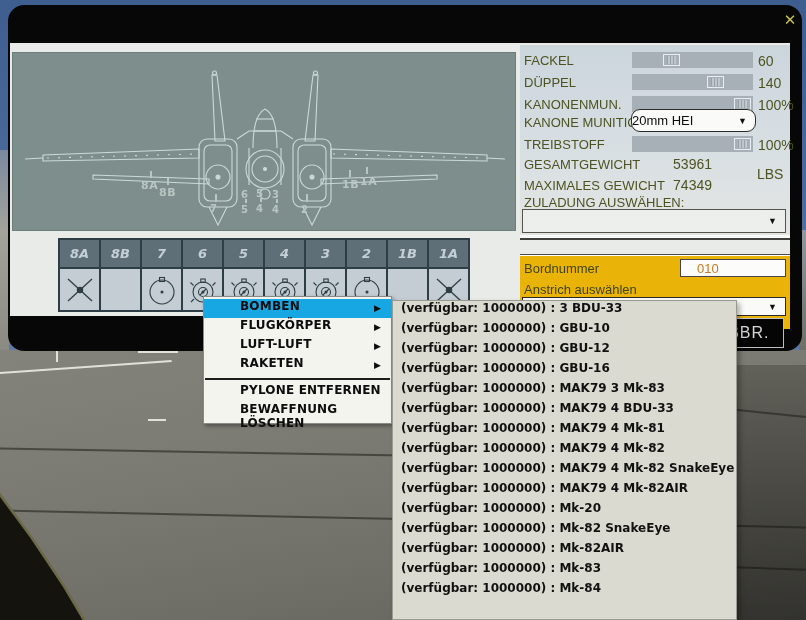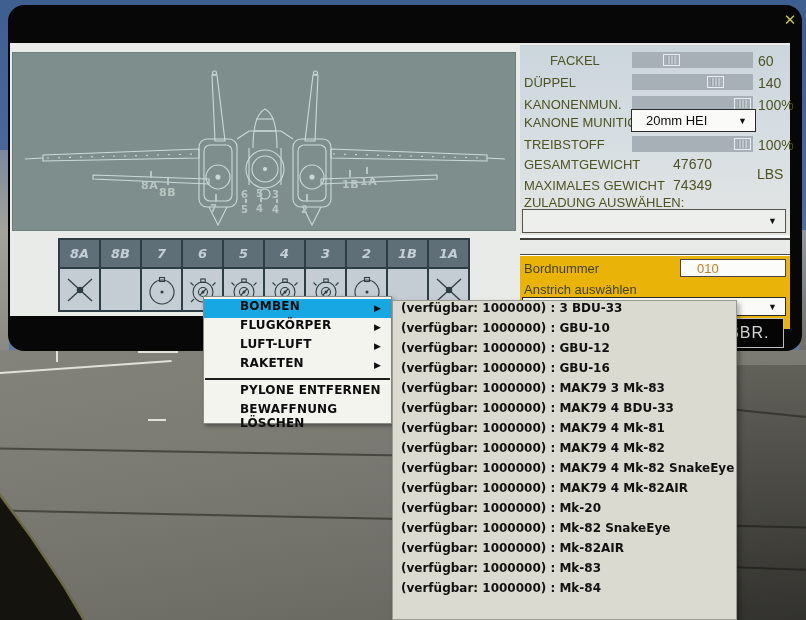--- a/index.html
+++ b/index.html
@@ -284,52 +284,52 @@
         <g stroke="#2f3d45" stroke-width="1.3" fill="none">
           <line x1="7" y1="8" x2="31" y2="30"></line>
             <line x1="31" y1="8" x2="7" y2="30"></line>
           <circle cx="19" cy="19" r="2.6" fill="#2f3d45"></circle>
         </g>
         </svg>
     </div>
   </div>
 
   <div class="abs rp-top">
-    <span class="rp-label" style="top:8px;margin-left:26px;">FACKEL</span>
+    <span class="rp-label" style="top:8px;">FACKEL</span>
     <div class="slider" style="top:7px;">
         <div class="handle" style="left:31px;"></div>
       </div>
     <span class="rp-value" style="top:8px;">60</span>
 
     <span class="rp-label" style="top:30px;">DÜPPEL</span>
     <div class="slider" style="top:29px;">
         <div class="handle" style="left:75px;"></div>
       </div>
     <span class="rp-value" style="top:30px;">140</span>
 
     <span class="rp-label" style="top:52px;">KANONENMUN.</span>
     <div class="slider" style="top:51px;">
         <div class="handle" style="left:102px;"></div>
       </div>
     <span class="rp-value" style="top:52px;">100%</span>
 
     <span class="rp-label" style="top:70px;">KANONE MUNITIC</span>
-    <div class="dropdown" style="left:111px;top:64px;width:125px;height:23px;padding-left:14px;">
+    <div class="dropdown" style="left:111px;top:64px;width:125px;height:23px;border-radius:9px;">
       <span>20mm HEI</span>
       <span class="arrow">▼</span>
     </div>
 
     <span class="rp-label" style="top:92px;">TREIBSTOFF</span>
     <div class="slider" style="top:91px;">
         <div class="handle" style="left:102px;"></div>
       </div>
     <span class="rp-value" style="top:92px;">100%</span>
 
     <span class="rp-label" style="top:112px;max-width:160px;">GESAMTGEWICHT</span>
-    <span class="rp-value" style="left:auto;right:78px;top:111px;">47670</span>
+    <span class="rp-value" style="left:auto;right:78px;top:111px;">53961</span>
     <span class="rp-label" style="top:133px;max-width:160px;">MAXIMALES GEWICHT</span>
     <span class="rp-value" style="left:auto;right:78px;top:132px;">74349</span>
     <span class="rp-value" style="left:237px;top:121px;">LBS</span>
 
     <span class="rp-label" style="top:150px;max-width:200px;">ZULADUNG AUSWÄHLEN:</span>
     <div class="dropdown ghost" style="left:2px;top:164px;width:264px;height:24px;padding-left:10px;">
       <span class="arrow">▼</span>
     </div>
   </div>
 

